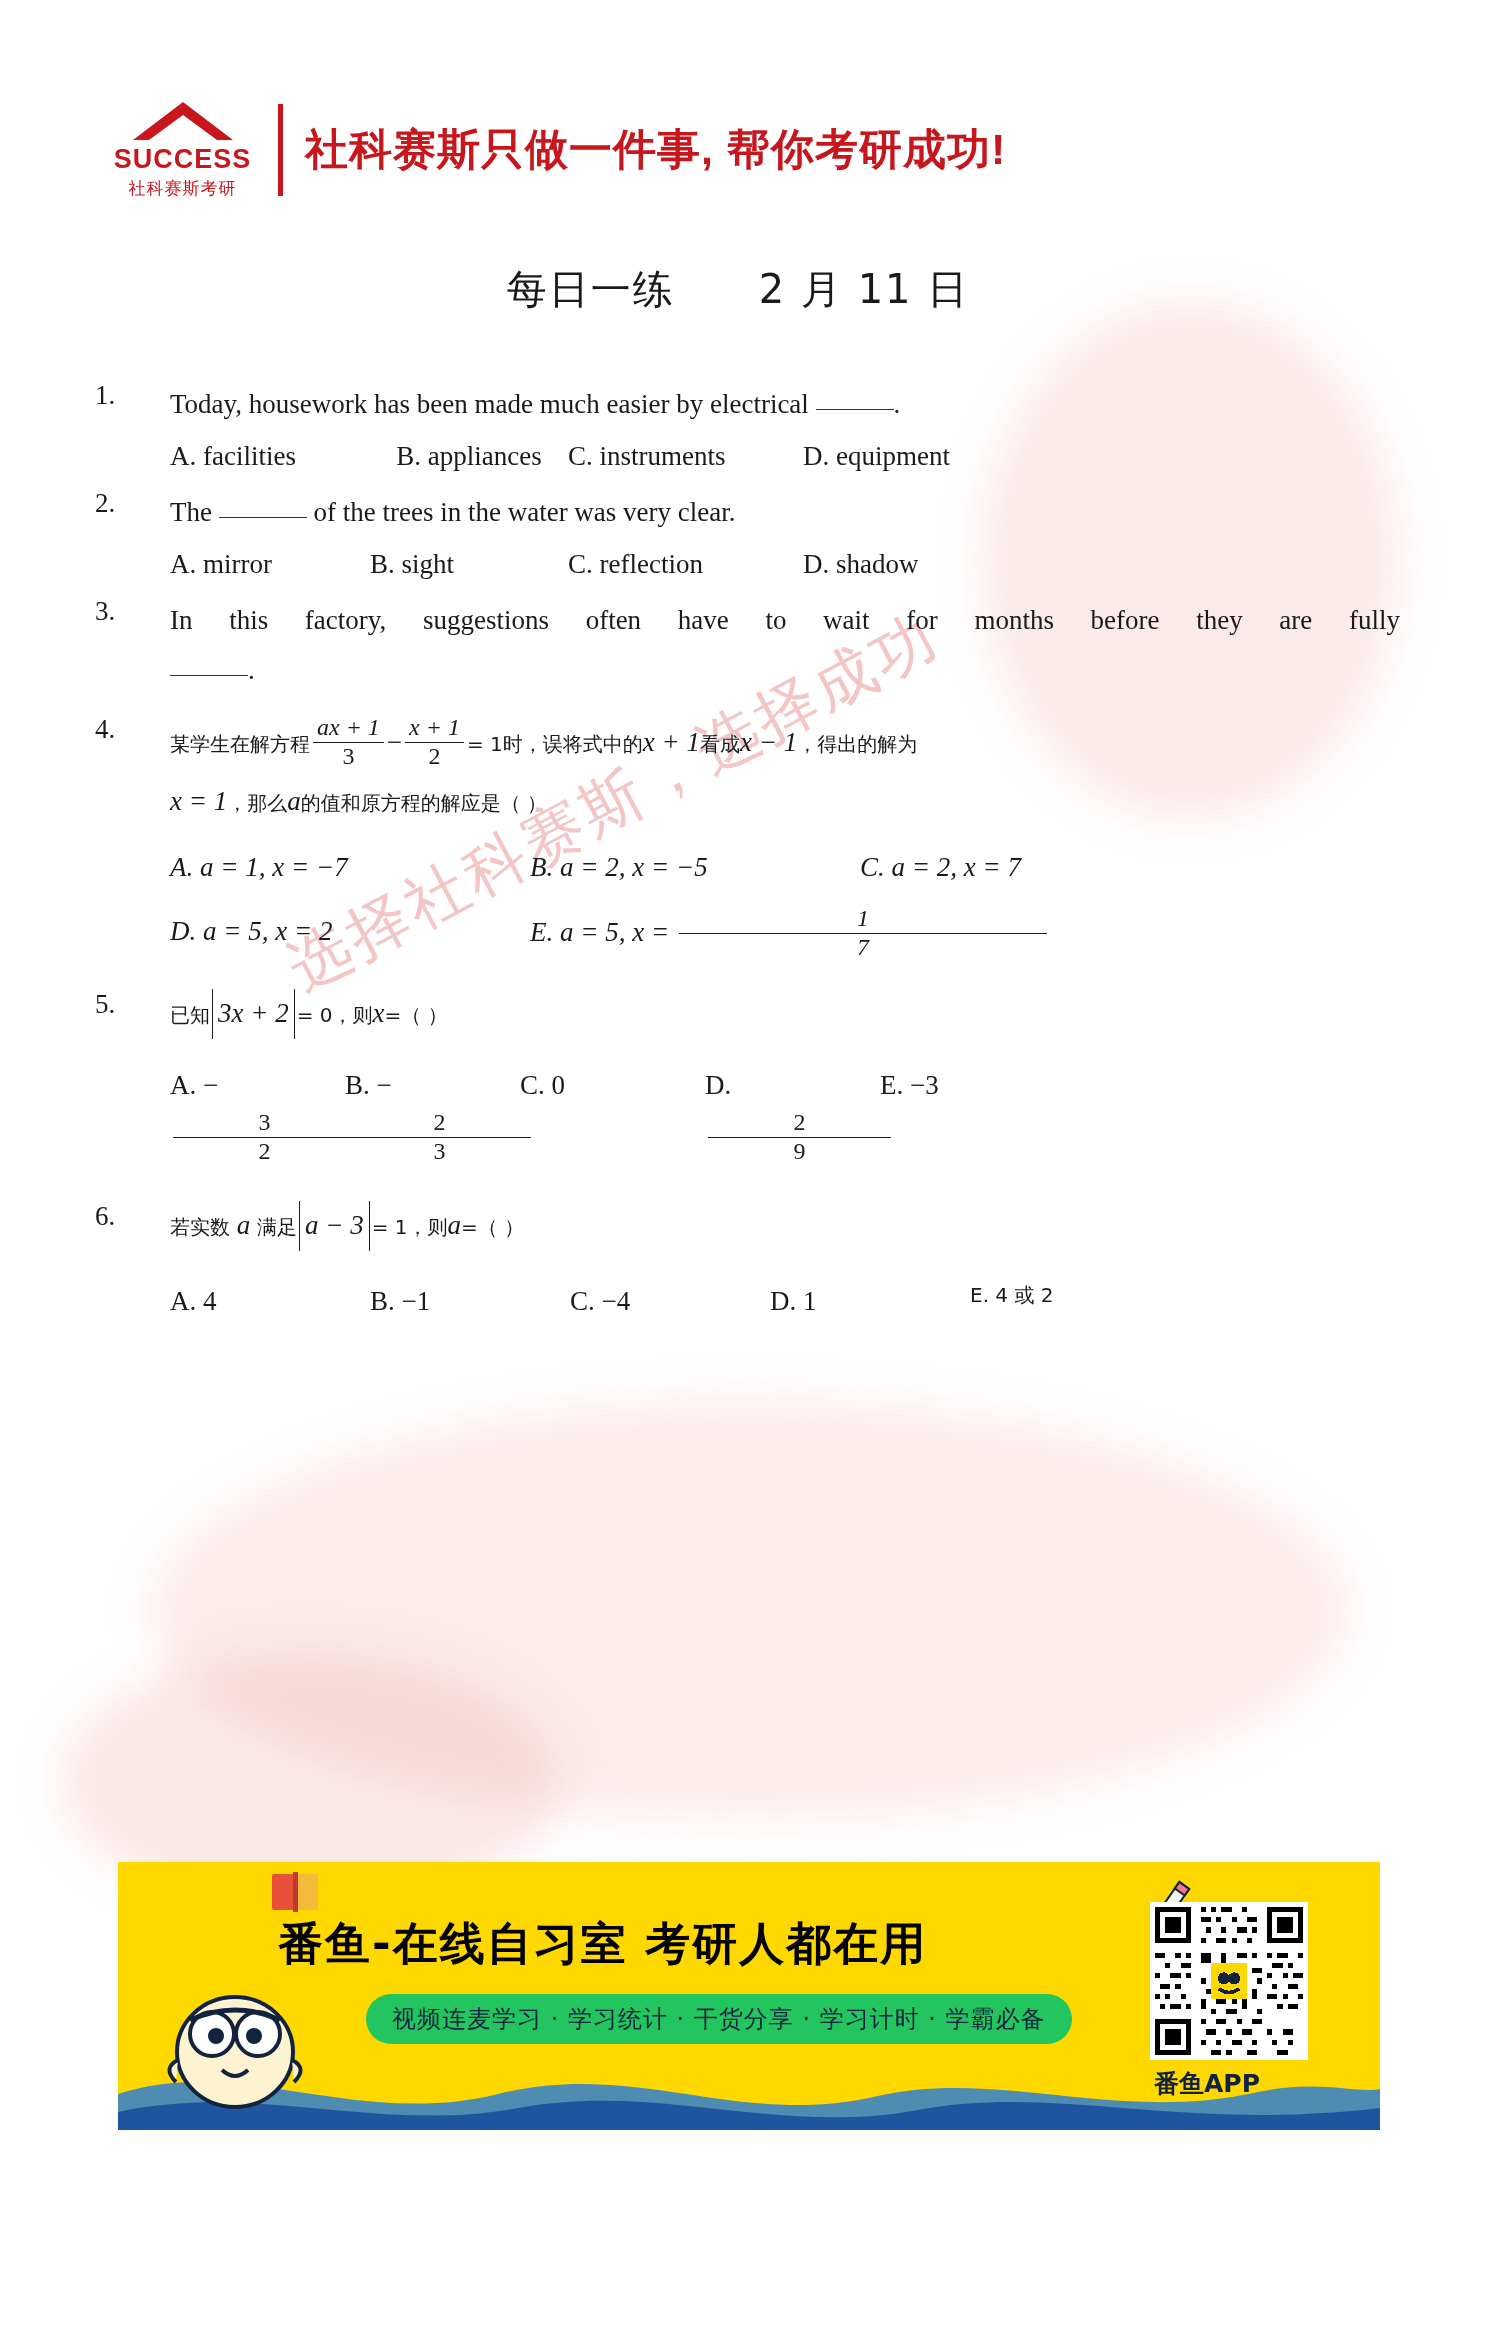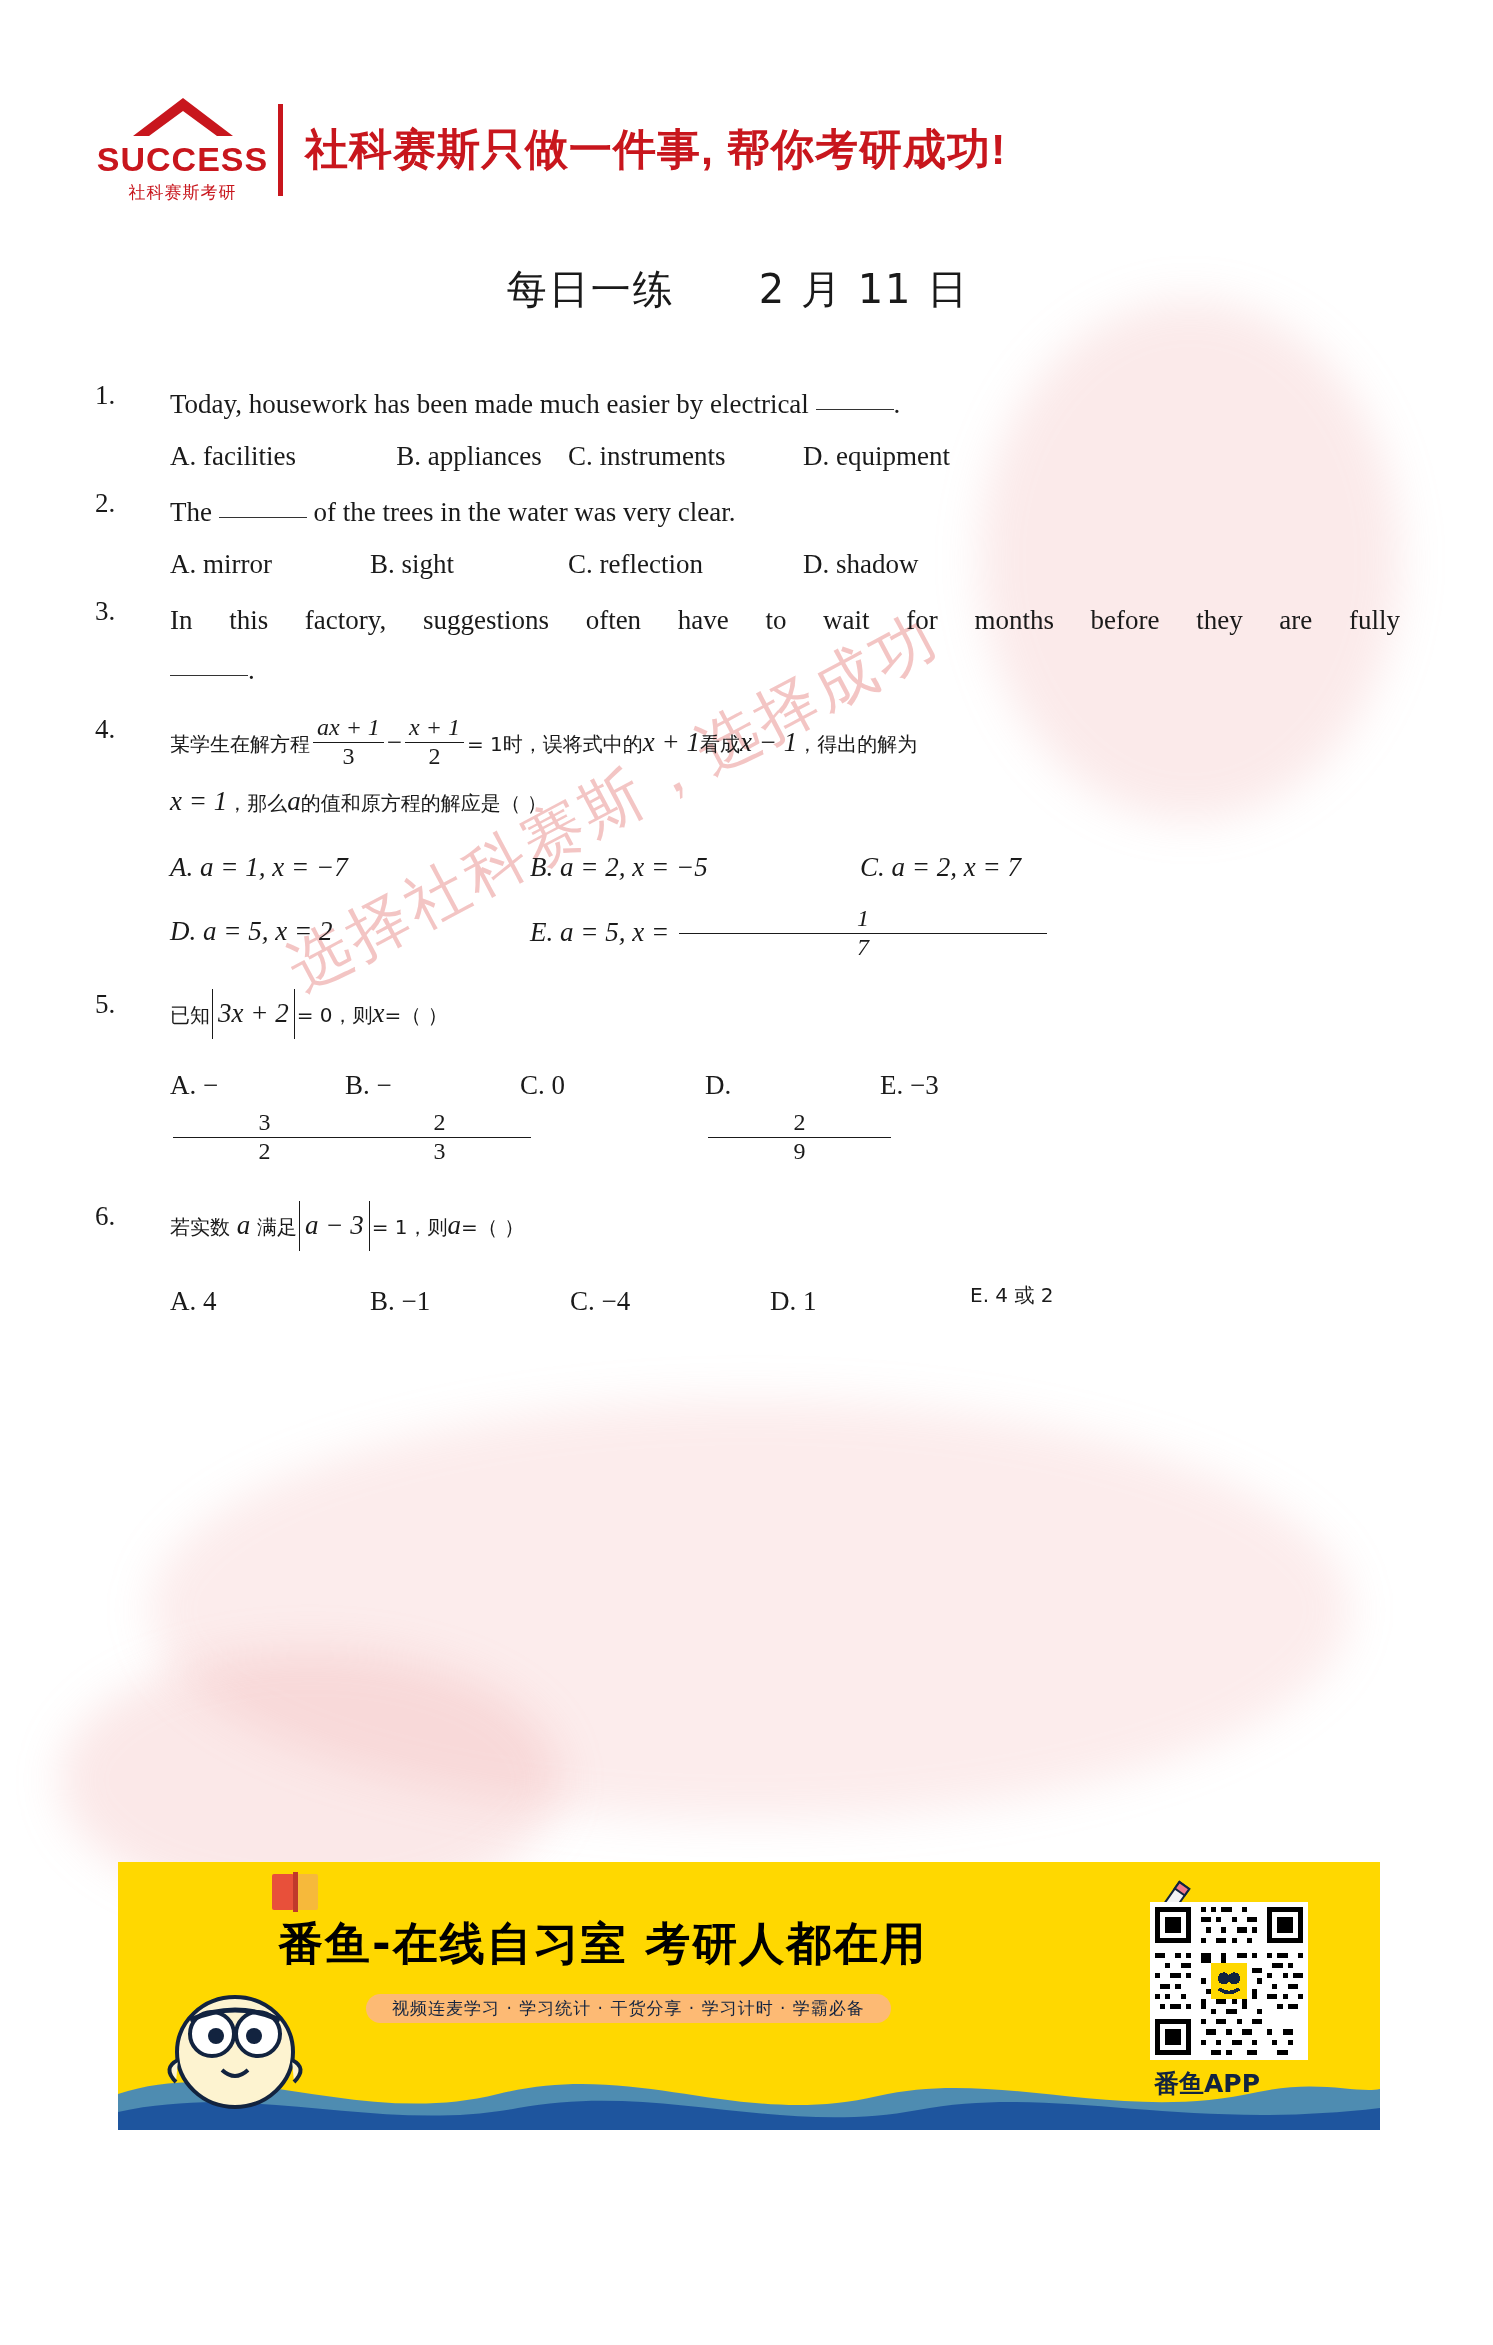--- a/index.html
+++ b/index.html
@@ -34,21 +34,21 @@
   }
   .logo-roof {
     width: 108px;
     height: 42px;
     position: relative;
   }
   .logo-roof svg { display:block; }
   .logo-success {
     font-family: "Liberation Sans", sans-serif;
     font-weight: bold;
-    font-size: 34px;
+    font-size: 27px;
     letter-spacing: 1px;
     color: #c8161d;
     margin-top: 2px;
   }
   .logo-cn {
     font-family: "Liberation Sans", sans-serif;
     font-size: 17px;
     color: #c8161d;
     letter-spacing: 1px;
     margin-top: 2px;
@@ -222,25 +222,25 @@
     font-family: "DejaVu Sans", sans-serif;
     font-weight: bold;
     font-size: 45px;
     color: #000000;
     letter-spacing: 2px;
   }
   .banner-sub {
     position: absolute;
     left: 248px;
     top: 132px;
-    background: #fdba74;
+    background: #22c55e;
     border-radius: 26px;
-    padding: 3px 26px;
+    padding: 9px 26px;
     font-family: "DejaVu Sans", sans-serif;
-    font-size: 17px;
+    font-size: 24px;
     color: #12233f;
     letter-spacing: 1px;
   }
   .qr {
     position: absolute;
     right: 72px;
     top: 40px;
     width: 148px;
     height: 148px;
     background: #ffffff;

